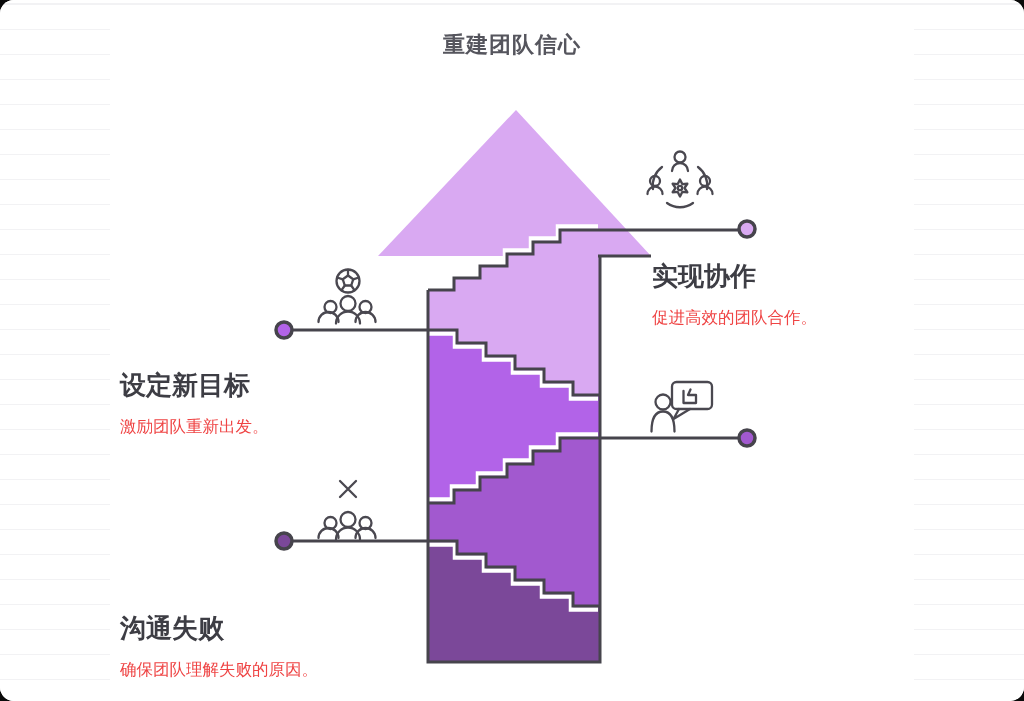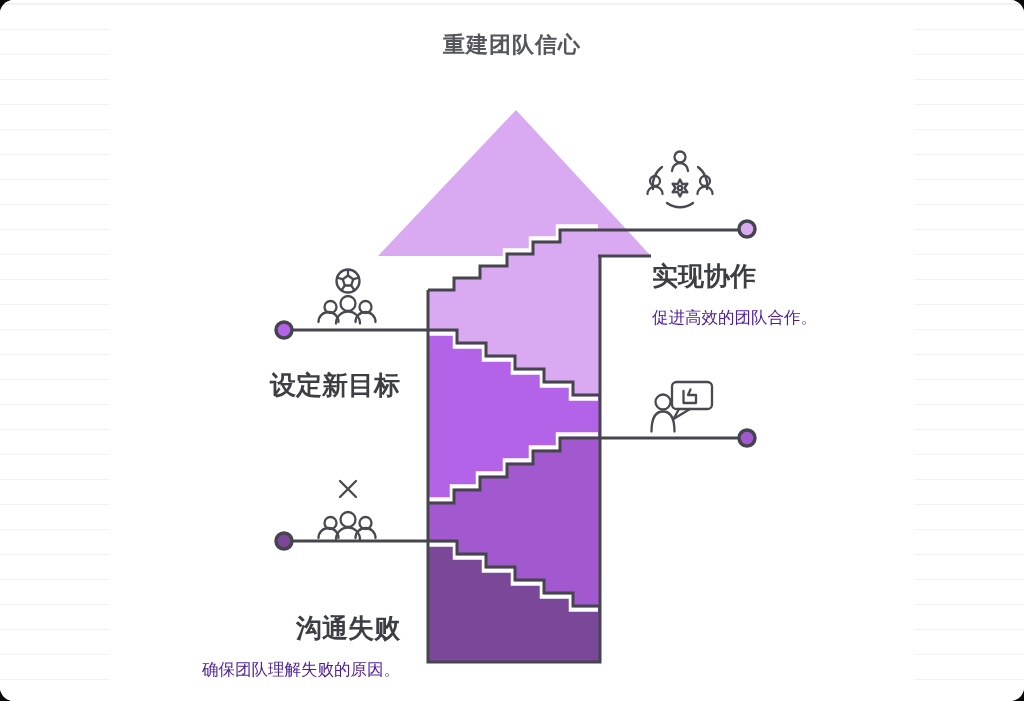--- a/index.html
+++ b/index.html
@@ -24,22 +24,22 @@
   }
   .diagram{position:absolute;inset:0;}
   .edge{fill:none;stroke:#46444c;stroke-width:3;stroke-linejoin:miter;}
   .hl{fill:none;stroke:#ffffff;stroke-width:4.5;stroke-linejoin:miter;}
   .border{fill:none;stroke:#46444c;stroke-width:3;}
   .cline{fill:none;stroke:#46444c;stroke-width:3;}
   .dot{stroke:#46444c;stroke-width:3.5;}
   .icon{fill:none;stroke:#4a4850;stroke-width:2.3;stroke-linecap:round;stroke-linejoin:round;}
   .callout{position:absolute;width:280px;}
   .callout h3{margin:0 0 15px 0;font-size:26px;line-height:1.25;font-weight:700;color:#3d3d44;}
-  .callout p{margin:0;font-size:16.5px;line-height:1.1;color:#4c1d95;}
-  .callout.side-left{text-align:right;}
+  .callout p{margin:0;font-size:16.5px;line-height:1.1;color:#ef4444;}
+  .callout.side-left{text-align:left;}
   .callout.side-right{text-align:left;}
 </style>
 </head>
 <body>
 
 <div class="page">
   <div class="stripes"></div>
   <div class="card"></div>
 
   <h1 class="main-title">重建团队信心</h1>
@@ -116,20 +116,21 @@
     </g>
   </svg>
 
   <div class="callout side-right" style="left:652px;top:260px;">
     <h3>实现协作</h3>
     <p>促进高效的团队合作。</p>
   </div>
 
   <div class="callout side-left" style="right:624px;top:369px;">
     <h3>设定新目标</h3>
+    <p>激励团队重新出发。</p>
   </div>
 
 
   <div class="callout side-left" style="right:624px;top:576px;margin-top:36px;">
     <h3>沟通失败</h3>
     <p>确保团队理解失败的原因。</p>
   </div>
 </div>
 
 </body></html>

